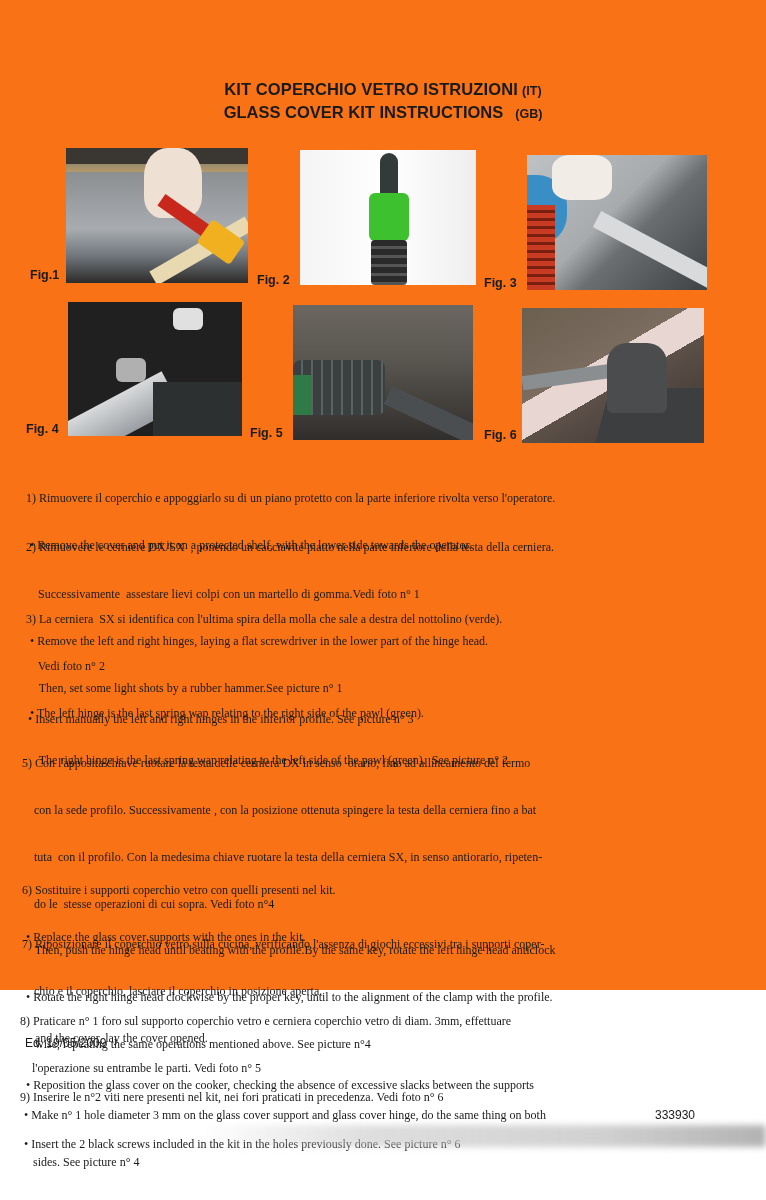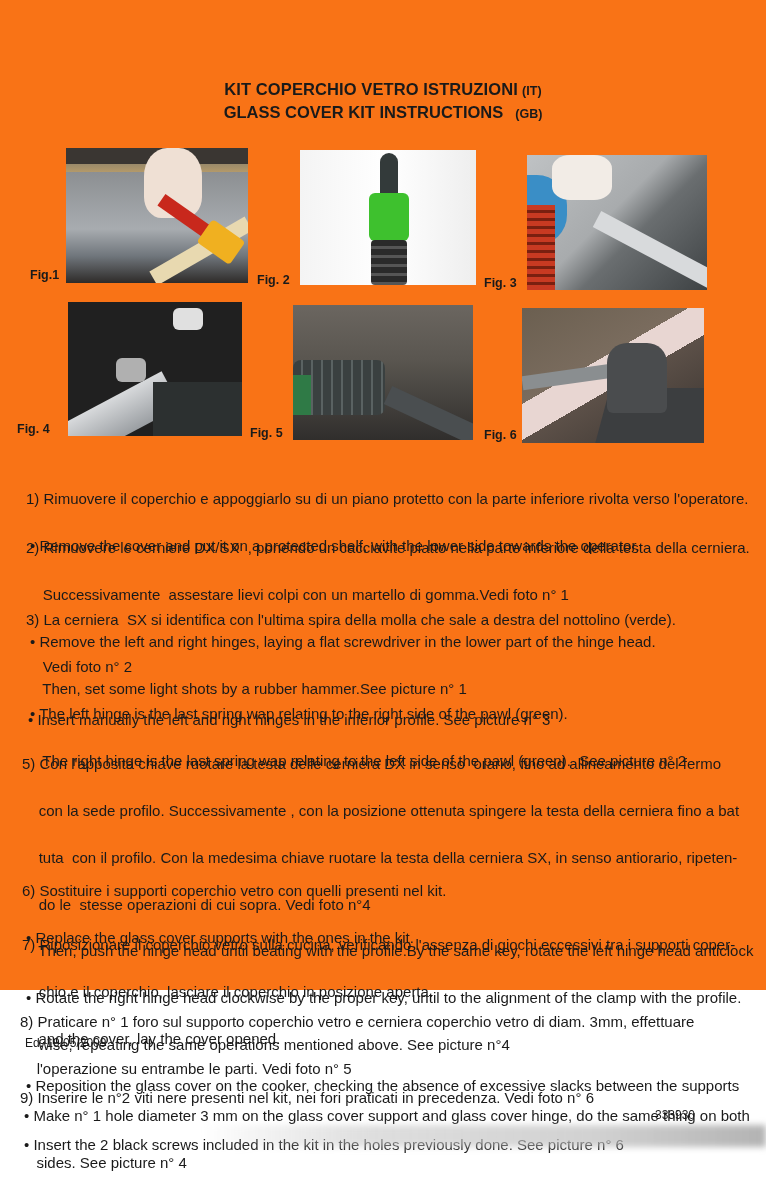--- a/index.html
+++ b/index.html
@@ -48,21 +48,21 @@
   #f5 .green { position: absolute; left: 0; top: 70px; width: 18px; height: 40px; background: #2f7a46; }
   #f5 .rail { position: absolute; left: 95px; top: 80px; width: 110px; height: 20px; background: #4a4e50; transform: rotate(25deg); transform-origin: left center; }
 
   #f6 { left: 522px; top: 308px; width: 182px; height: 135px;
         background: linear-gradient(150deg, #6b5f50 0%, #7a6c5e 40%, #e8d6d2 40%, #e8d6d2 55%, #5c5048 55%, #3a3430 100%); }
   #f6 .drv { position: absolute; left: 0; top: 62px; width: 90px; height: 14px; background: #8a8e90; transform: rotate(-8deg); }
   #f6 .hinge { position: absolute; left: 85px; top: 35px; width: 60px; height: 70px; background: #4a4c4e; border-radius: 20px 20px 6px 6px; }
   #f6 .plate { position: absolute; left: 80px; top: 80px; width: 110px; height: 60px; background: #3c3e40; transform: skewX(-15deg); }
 
   .steps { position: absolute; left: 0; top: 0; width: 766px; }
-  .step { position: absolute; font-size: 15px; line-height: 15.6px; white-space: pre; }
+  .step { position: absolute; font-size: 12px; line-height: 15.6px; white-space: pre; font-family: Liberation Serif, serif; }
   .step .it, .step .en { display: block; }
   .step .en { padding-left: 4px; }
 
   .footer-date { position: absolute; left: 25px; top: 1036px; font-size: 12px; }
   .footer-code { position: absolute; left: 655px; top: 1108px; font-size: 12px; }
   .scanshade { position: absolute; left: 200px; top: 1125px; width: 566px; height: 22px;
                background: linear-gradient(90deg, rgba(255,255,255,0) 0%, rgba(200,200,200,0.6) 30%, rgba(190,190,190,0.7) 70%, rgba(160,160,160,0.8) 100%); filter: blur(3px); }
 </style>
 </head>
 <body>
@@ -92,21 +92,21 @@
   </div>
 
   <div class="figlabel" style="left:484px;top:276px;">Fig. 3</div>
   <div class="fig" id="f3">
     <div class="ball"></div>
     <div class="redspr"></div>
     <div class="rod"></div>
     <div class="hand"></div>
   </div>
 
-  <div class="figlabel" style="left:17px;top:422px;">Fig. 4</div>
+  <div class="figlabel" style="left:26px;top:422px;">Fig. 4</div>
   <div class="fig" id="f4">
     <div class="bar"></div>
     <div class="ring"></div>
     <div class="panel"></div>
     <div class="topcap"></div>
   </div>
 
   <div class="figlabel" style="left:250px;top:426px;">Fig. 5</div>
   <div class="fig" id="f5">
     <div class="chuck"></div>

